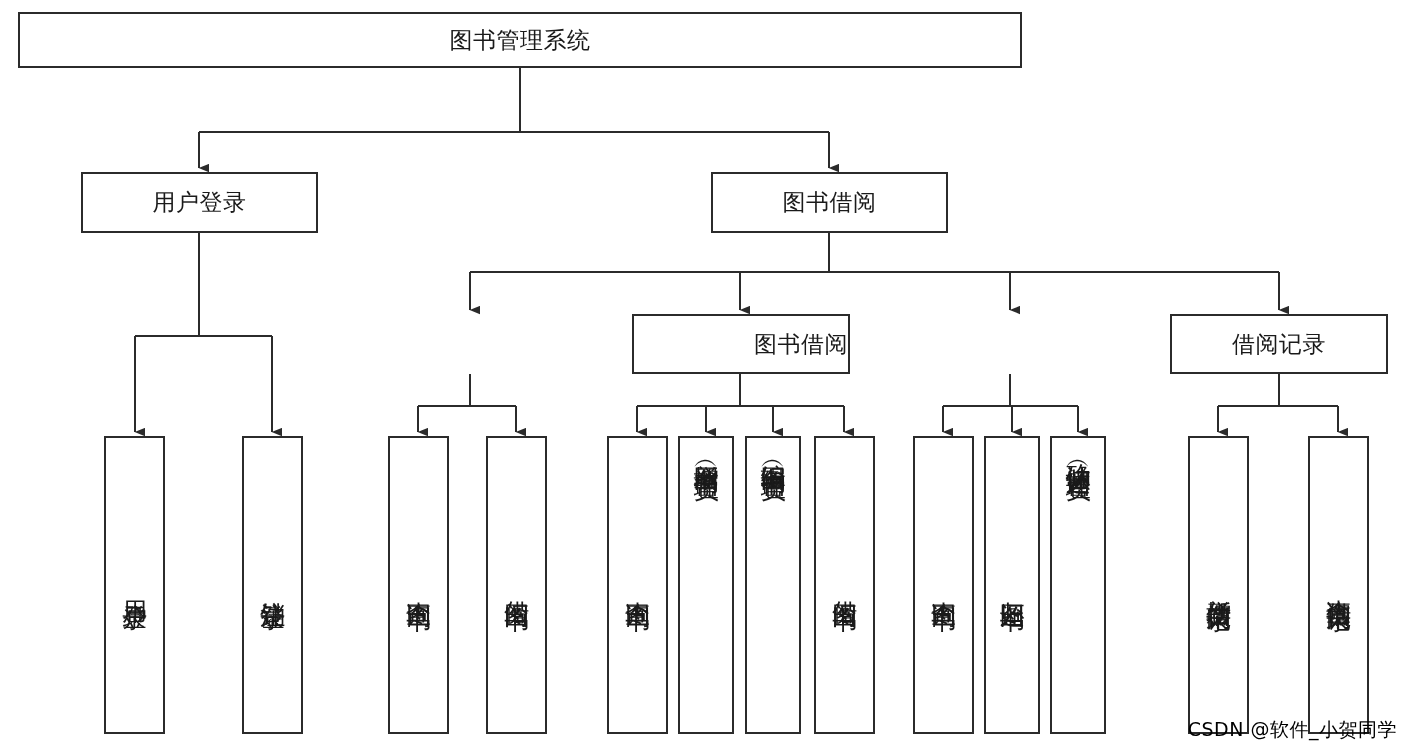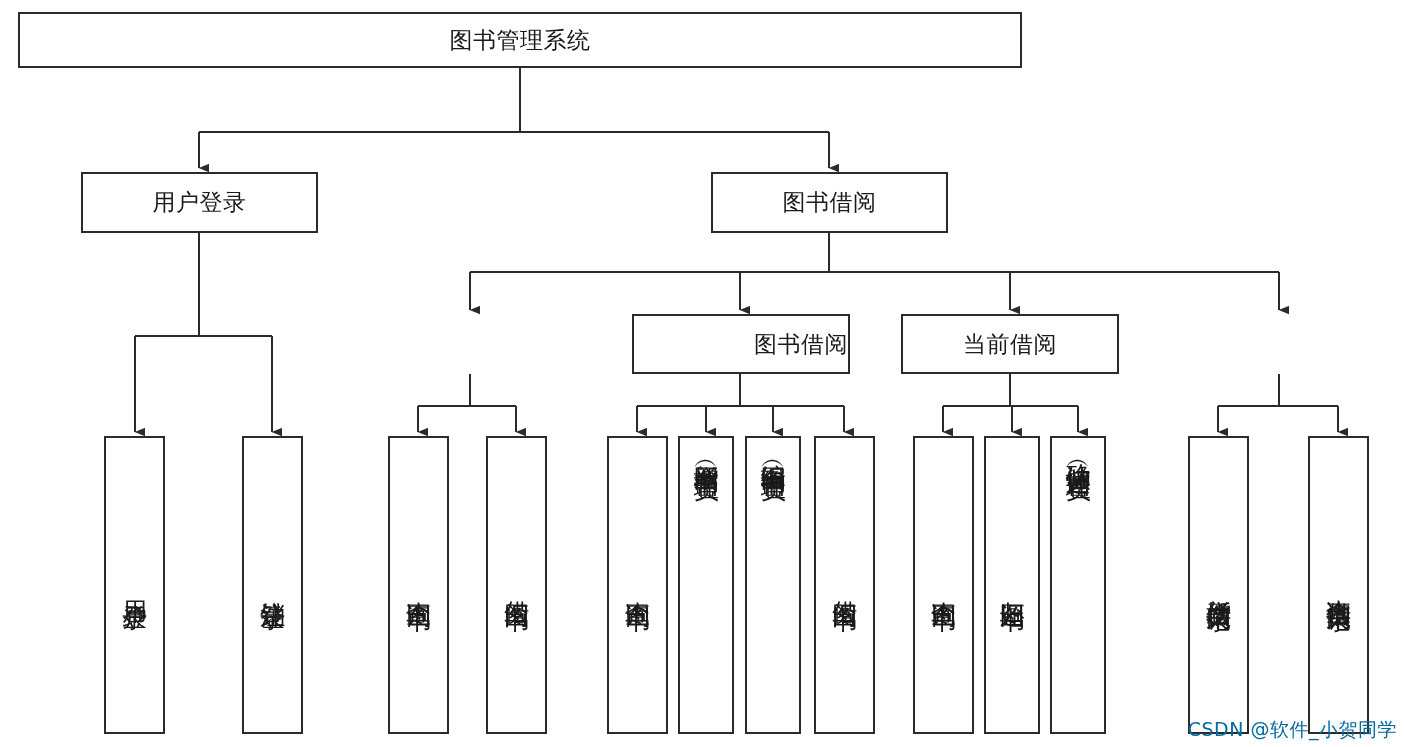--- a/index.html
+++ b/index.html
@@ -59,21 +59,21 @@
     white-space: nowrap;
   }
   .node-v.align-top {
     align-items: flex-start;
   }
   #watermark {
     position: absolute;
     right: 8px;
     bottom: 4px;
     font-size: 19px;
-    color: #0369a1;
+    color: #000000;
     letter-spacing: 0.5px;
     white-space: nowrap;
     font-family: "DejaVu Sans", "Liberation Sans", sans-serif;
   }
 </style>
 </head>
 <body>
 
 <div id="diagram-root">
 
@@ -135,22 +135,22 @@
   <div class="node-box node-h" style="left:81px; top:172px; width:237px; height:61px;">
     <span class="node-label">用户登录</span>
   </div>
   <div class="node-box node-h" style="left:711px; top:172px; width:237px; height:61px;">
     <span class="node-label">图书借阅</span>
   </div>
 
   <div class="node-box node-h" style="left:632px; top:314px; width:218px; height:60px;justify-content:flex-end;">
     <span class="node-label">图书借阅</span>
   </div>
-  <div class="node-box node-h" style="left:901px; top:314px; width:218px; height:60px;">
-    <span class="node-label">当前借阅</span>
+  <div class="node-box node-h" style="left:1170px; top:314px; width:218px; height:60px;">
+    <span class="node-label">借阅记录</span>
   </div>
 
   <div class="node-box node-v" style="left:104px; top:436px; width:61px; height:298px;">
     <span class="node-label">用户登录</span>
   </div>
   <div class="node-box node-v" style="left:242px; top:436px; width:61px; height:298px;">
     <span class="node-label">注销登录</span>
   </div>
 
   <div class="node-box node-v" style="left:388px; top:436px; width:61px; height:298px;">

